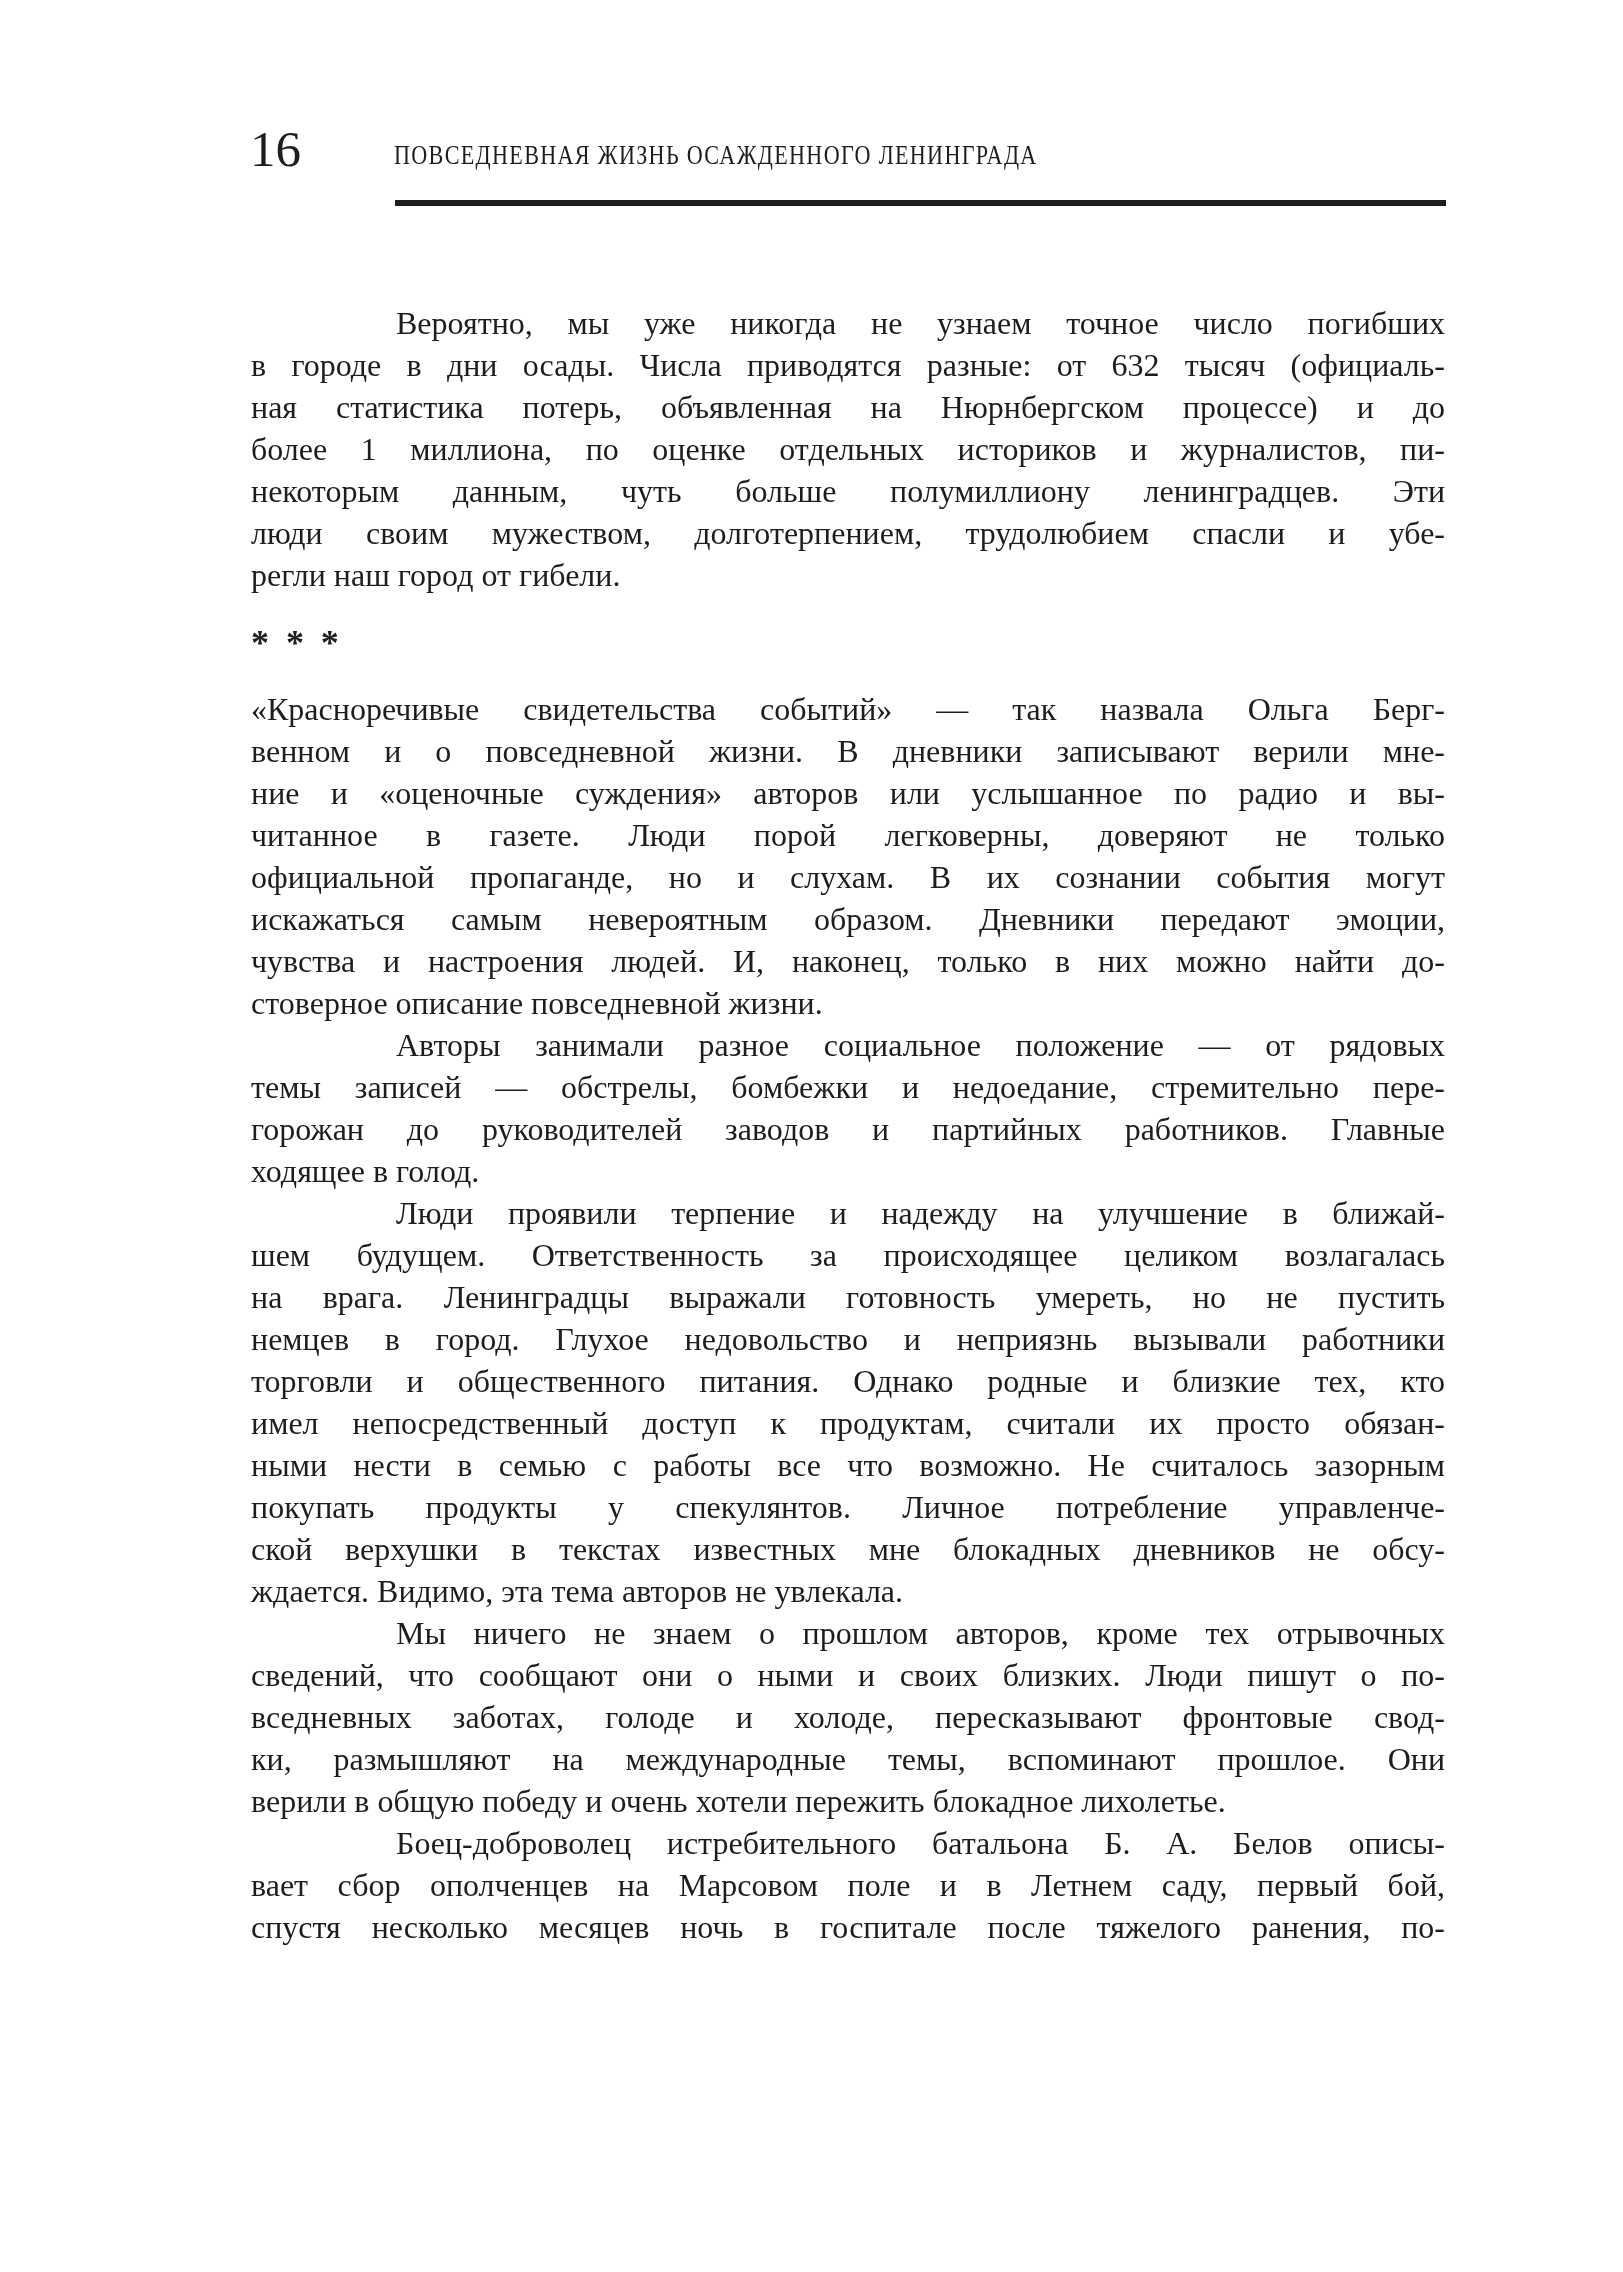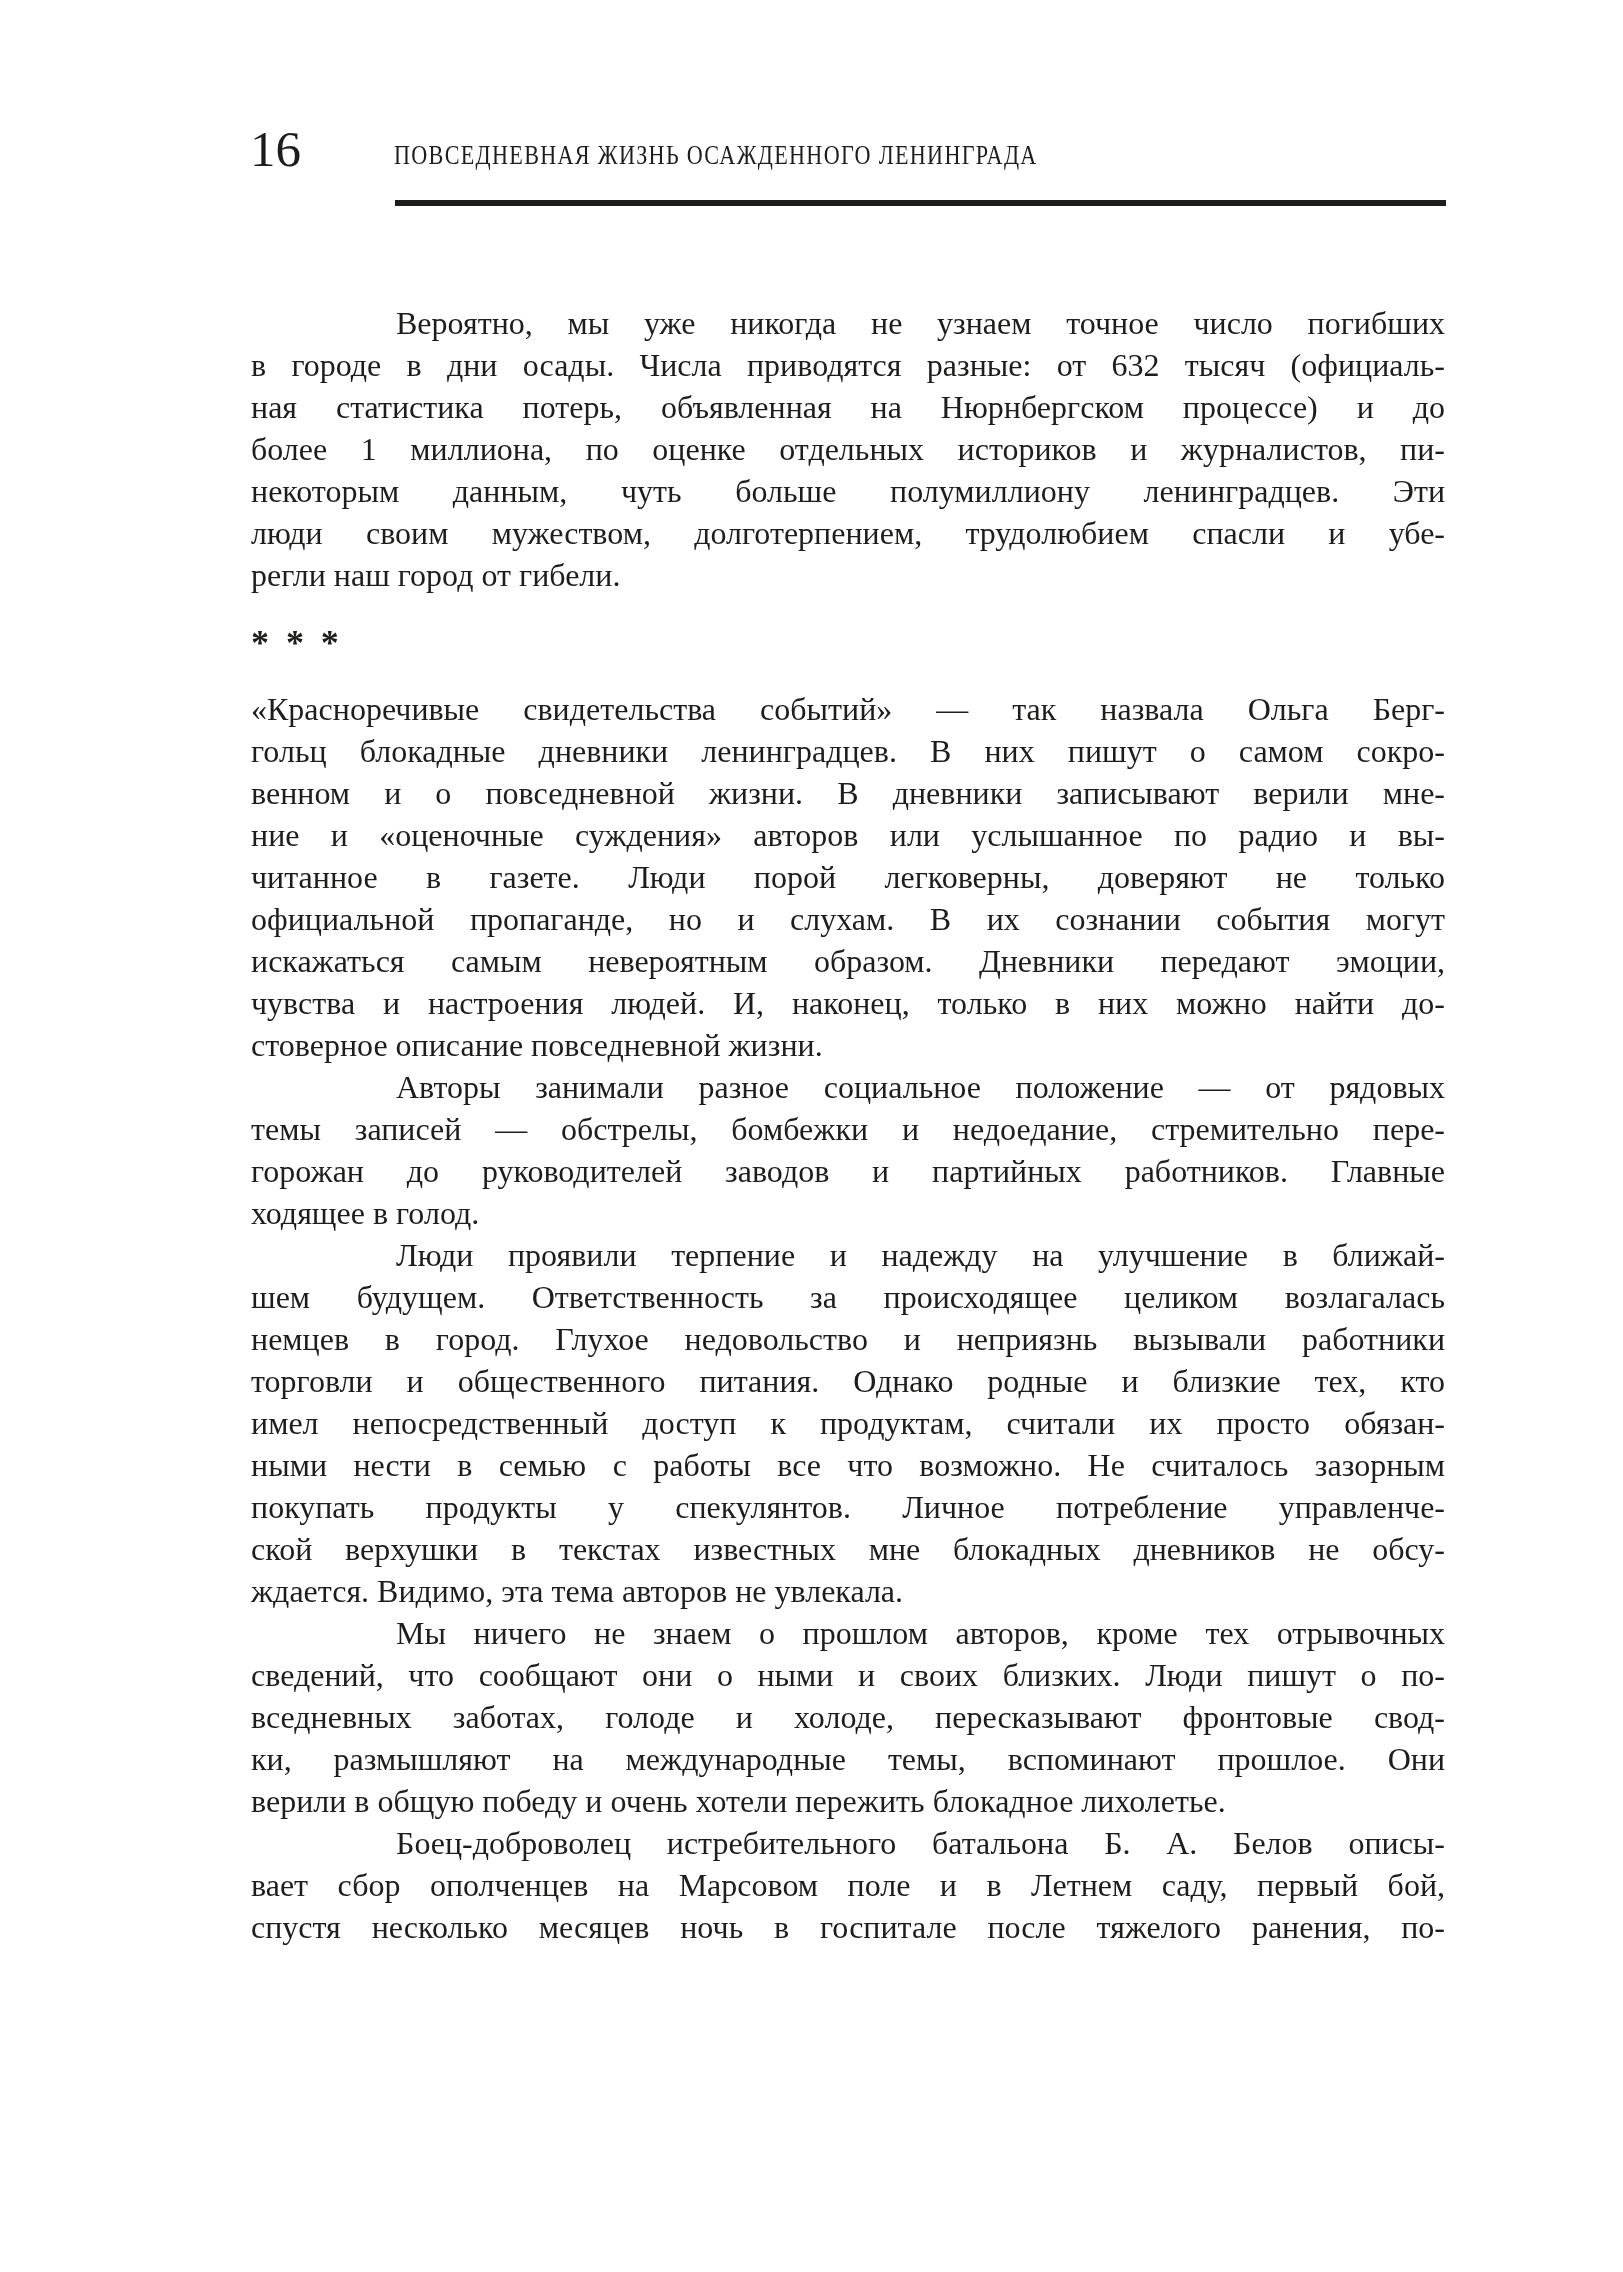--- a/index.html
+++ b/index.html
@@ -84,38 +84,38 @@
         <div class="line">в городе в дни осады. Числа приводятся разные: от 632 тысяч (официаль-</div>
         <div class="line">ная статистика потерь, объявленная на Нюрнбергском процессе) и до</div>
         <div class="line">более 1 миллиона, по оценке отдельных историков и журналистов, пи-</div>
         <div class="line">некоторым данным, чуть больше полумиллиону ленинградцев. Эти</div>
         <div class="line">люди своим мужеством, долготерпением, трудолюбием спасли и убе-</div>
         <div class="line para-end">регли наш город от гибели.</div>
       </div>
       <div class="separator">* * *</div>
       <div class="paragraph">
         <div class="line">«Красноречивые свидетельства событий» — так назвала Ольга Берг-</div>
-        <div class="line">гольц блокадные дневники ленинградцев. В них пишут о самом сокро-</div>
         <div class="line">венном и о повседневной жизни. В дневники записывают верили мне-</div>
         <div class="line">ние и «оценочные суждения» авторов или услышанное по радио и вы-</div>
         <div class="line">читанное в газете. Люди порой легковерны, доверяют не только</div>
         <div class="line">официальной пропаганде, но и слухам. В их сознании события могут</div>
         <div class="line">искажаться самым невероятным образом. Дневники передают эмоции,</div>
         <div class="line">чувства и настроения людей. И, наконец, только в них можно найти до-</div>
         <div class="line para-end">стоверное описание повседневной жизни.</div>
       </div>
       <div class="paragraph">
         <div class="line indent">Авторы занимали разное социальное положение — от рядовых</div>
         <div class="line">темы записей — обстрелы, бомбежки и недоедание, стремительно пере-</div>
         <div class="line">горожан до руководителей заводов и партийных работников. Главные</div>
         <div class="line para-end">ходящее в голод.</div>
       </div>
       <div class="paragraph">
         <div class="line indent">Люди проявили терпение и надежду на улучшение в ближай-</div>
         <div class="line">шем будущем. Ответственность за происходящее целиком возлагалась</div>
+        <div class="line">на врага. Ленинградцы выражали готовность умереть, но не пустить</div>
         <div class="line">немцев в город. Глухое недовольство и неприязнь вызывали работники</div>
         <div class="line">торговли и общественного питания. Однако родные и близкие тех, кто</div>
         <div class="line">имел непосредственный доступ к продуктам, считали их просто обязан-</div>
         <div class="line">ными нести в семью с работы все что возможно. Не считалось зазорным</div>
         <div class="line">покупать продукты у спекулянтов. Личное потребление управленче-</div>
         <div class="line">ской верхушки в текстах известных мне блокадных дневников не обсу-</div>
         <div class="line para-end">ждается. Видимо, эта тема авторов не увлекала.</div>
       </div>
       <div class="paragraph">
         <div class="line indent">Мы ничего не знаем о прошлом авторов, кроме тех отрывочных</div>

